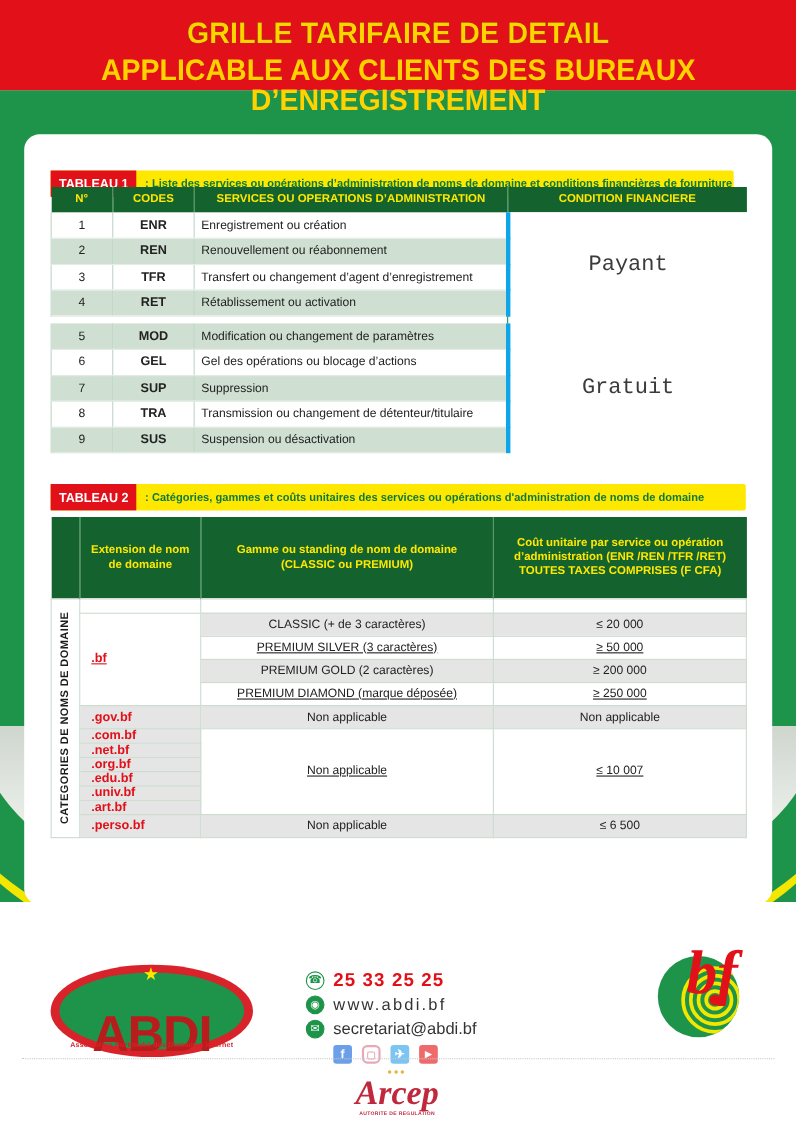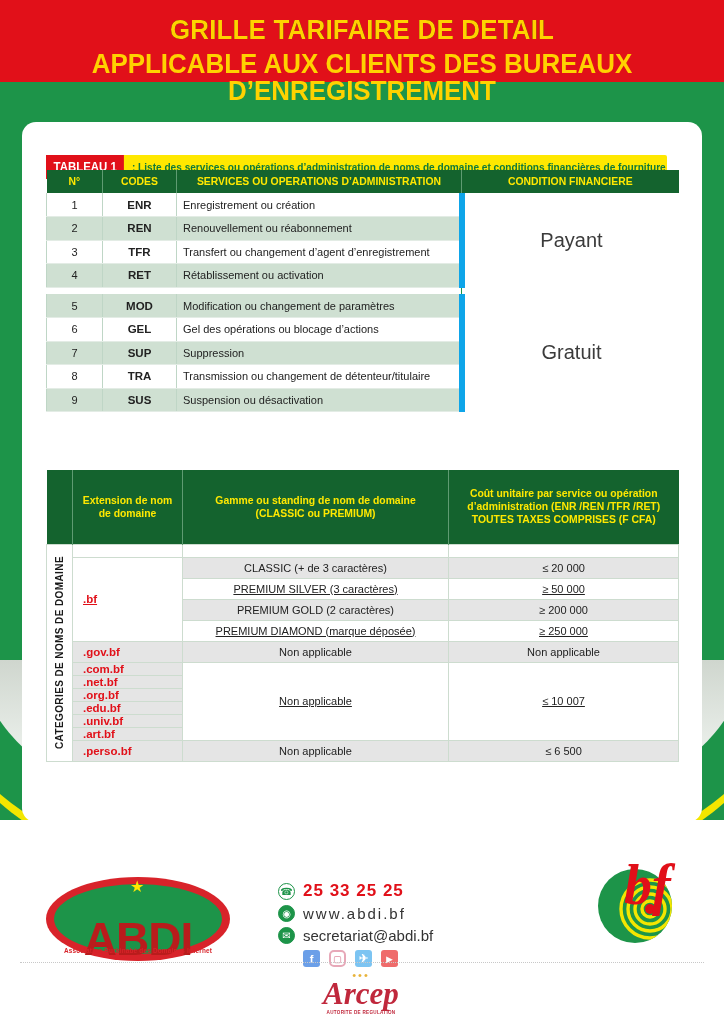--- a/index.html
+++ b/index.html
@@ -91,21 +91,21 @@
   #t1 .thead td{ height:22px; }
   #t1 td.num, #t1 td.code{ text-align:center; }
   #t1 td.body{
     font-size:11px; color:#222; height:23.5px; padding:0 6px;
     border-left:1px solid #bfd6c6; border-bottom:1px solid #e3ece5;
   }
   #t1 tr.alt td.body{ background:#cfe0d2; }
   #t1 td.code{ font-weight:bold; font-size:11.5px; }
   #t1 td.cond{
     font-size:20px; color:#3b3b3b; text-align:center; vertical-align:middle;
-    background:#ffffff; border-left:6px solid #0ea5e9;
+    background:#ffffff; border-left:4px solid #0ea5e9;font-family:Liberation Mono, monospace;
   }
   #t1 .sep td{ height:7px; background:#ffffff !important; border:none; }
 
   
   #t2{ left:46px; top:470px; width:632px; }
   #t2 .thead td{ vertical-align:middle; }
   #t2 td.cell{
     font-size:11px; color:#222; text-align:center; height:21px;
     border:1px solid #cddccf;
   }
@@ -290,20 +290,24 @@
         <td class="body">Transmission ou changement de détenteur/titulaire</td>
       </tr>
       <tr class="alt">
         <td class="body num">9</td>
         <td class="body code">SUS</td>
         <td class="body">Suspension ou désactivation</td>
       </tr>
     </tbody>
   </table>
 
+  <div class="banner" style="left:46px; top:440px; width:632px;">
+    <div class="badge">TABLEAU 2</div>
+    <div class="btxt">: Catégories, gammes et coûts unitaires des services ou opérations d'administration de noms de domaine</div>
+  </div>
 
   <table id="t2">
     <colgroup>
       <col style="width:26px">
         <col style="width:110px">
         <col style="width:266px">
         <col style="width:230px">
     </colgroup>
     <tbody>
       <tr class="thead">

